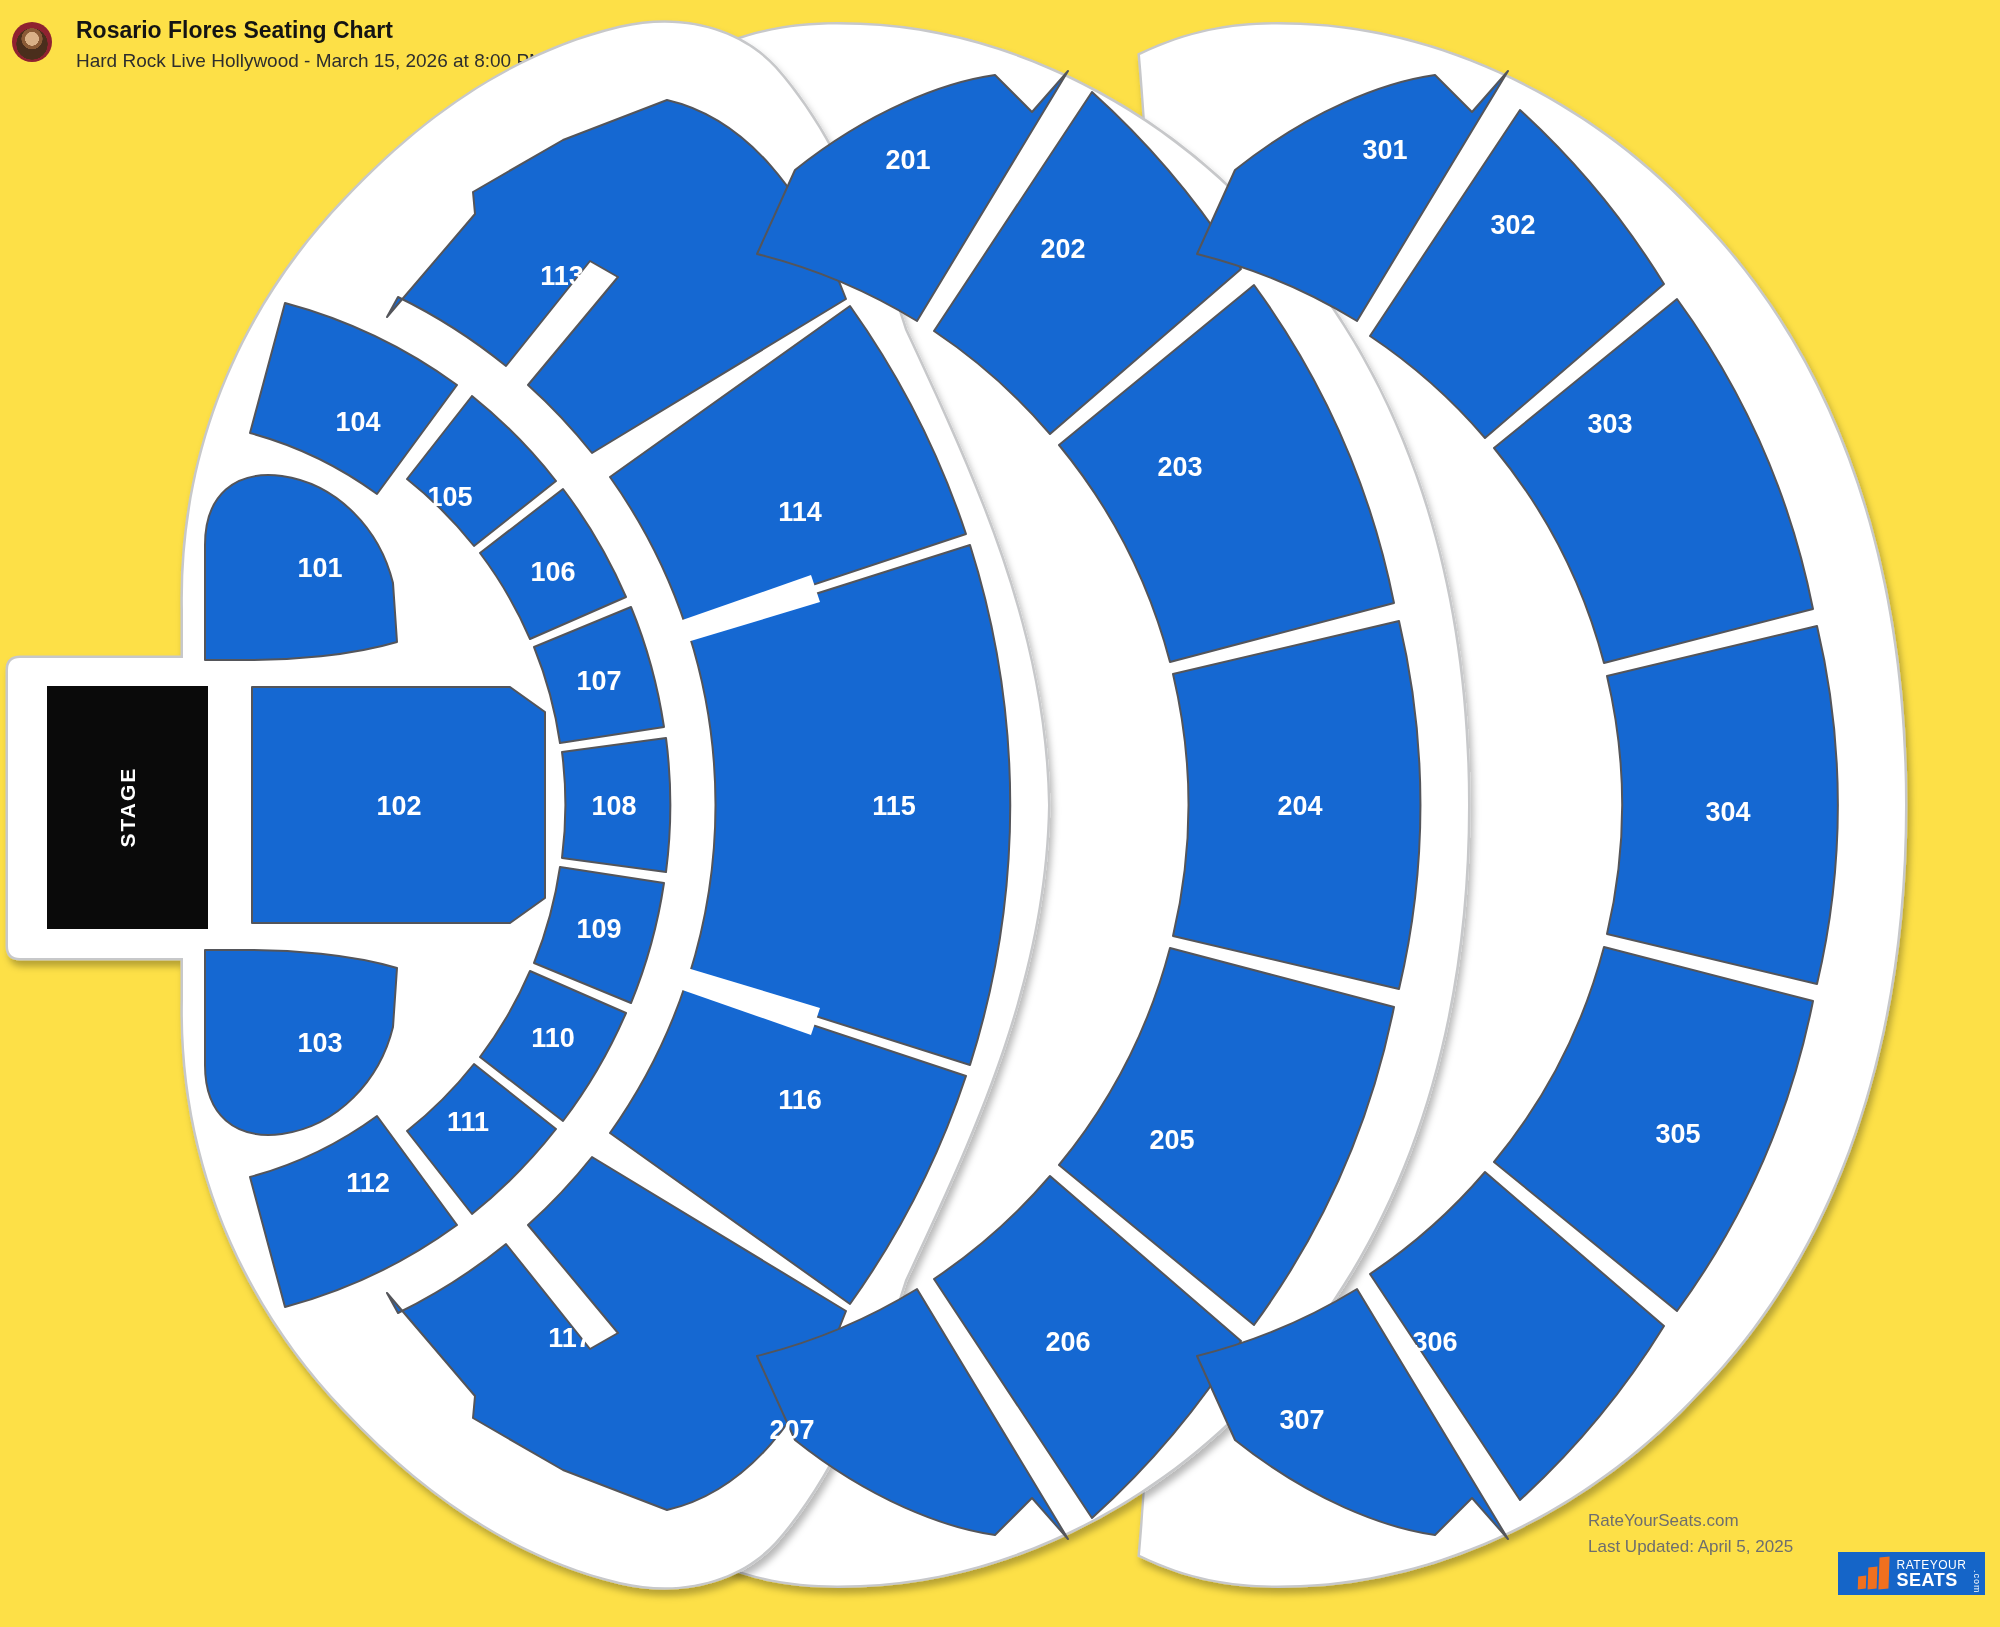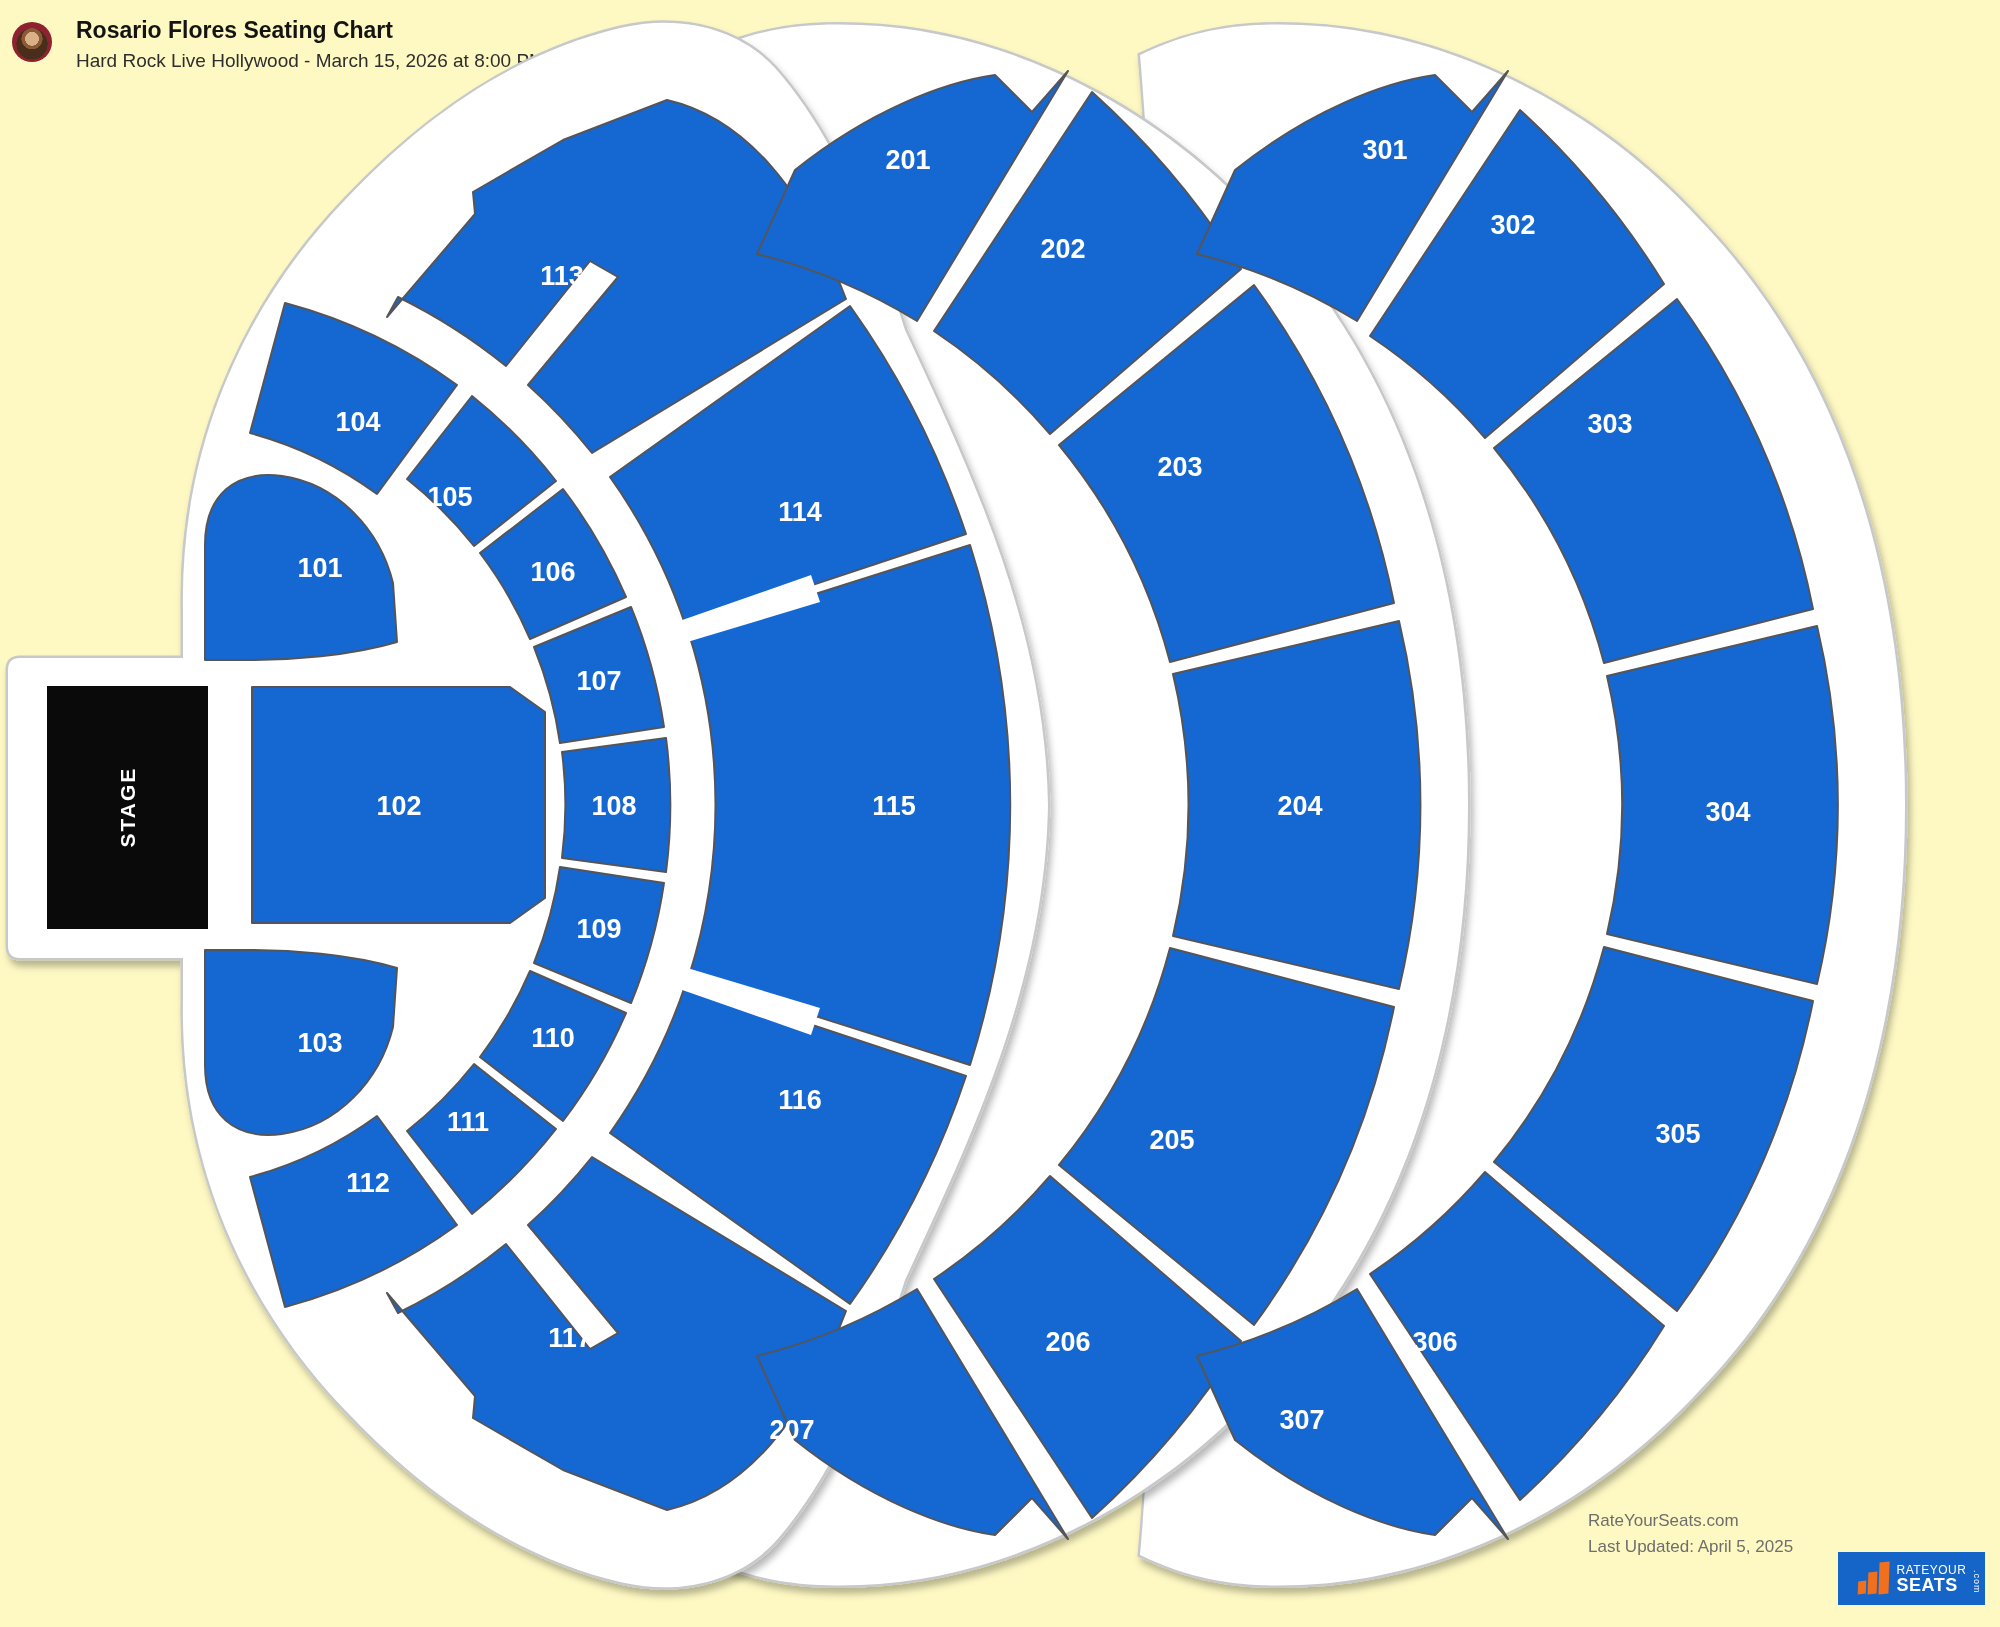--- a/index.html
+++ b/index.html
@@ -1,16 +1,16 @@
 <!DOCTYPE html>
 <html><head>
 <meta charset="utf-8">
 <style>
   html,body{margin:0;padding:0;background:#ffffff;}
-  #page{position:relative;width:2000px;height:1627px;background:#fef9c3;overflow:hidden;
+  #page{position:relative;width:2000px;height:1627px;background:#fde047;overflow:hidden;
         font-family:"Liberation Sans", sans-serif;}
   
   #hdr{position:absolute;left:12px;top:14px;display:flex;align-items:flex-start;}
   #avatar{width:40px;height:40px;border-radius:50%;margin:8px 24px 0 0;
      background:
        radial-gradient(circle at 50% 42%, #d9b087 0 22%, #8a5a36 23% 34%, rgba(0,0,0,0) 35%),
        radial-gradient(circle at 50% 55%, #4a2e1c 0 52%, rgba(0,0,0,0) 53%),
        radial-gradient(circle at 30% 30%, #8f2230 0 100%);
   }
   #title{font-size:23px;font-weight:bold;color:#141414;line-height:1.45;}
@@ -19,21 +19,21 @@
   #mapwrap{position:absolute;left:0;top:0;}
   .blobStroke{fill:#ffffff;stroke:#c7c8ca;stroke-width:5;filter:url(#blobShadow);}
   .blobFill{fill:#ffffff;}
   .sect{fill:#1568d2;stroke:#54555a;stroke-width:2;stroke-linejoin:round;cursor:pointer;}
   .slot{fill:#ffffff;}
   .sectLabel{fill:#ffffff;font-size:27px;font-weight:bold;text-anchor:middle;
              font-family:"Liberation Sans",sans-serif;pointer-events:none;}
   #stageText{fill:#ffffff;font-size:21px;font-weight:bold;letter-spacing:2px;text-anchor:middle;}
   
   #ftr-text{position:absolute;left:1588px;top:1508px;font-size:17px;color:#6e6e6e;line-height:1.55;}
-  #logo{position:absolute;left:1838px;top:1552px;width:147px;height:53px;background:#1565c8;
+  #logo{position:absolute;left:1838px;top:1552px;width:147px;height:43px;background:#1565c8;
         display:flex;align-items:center;justify-content:center;}
   #logo .bars{position:relative;width:34px;height:34px;margin-right:6px;}
   #logo .bars span{position:absolute;bottom:2px;background:#f0701e;transform:skewX(-8deg) rotate(-6deg);}
   #logo .bars .b1{left:1px;width:8px;height:13px;}
   #logo .bars .b2{left:11px;width:9px;height:22px;}
   #logo .bars .b3{left:22px;width:10px;height:32px;}
   #logo .txt{color:#fff;line-height:1;}
   #logo .t1{font-size:12px;letter-spacing:.5px;}
   #logo .t2{font-size:18px;font-weight:bold;letter-spacing:.5px;}
   #logo .dotcom{position:absolute;right:3px;top:18px;color:#fff;font-size:9px;

